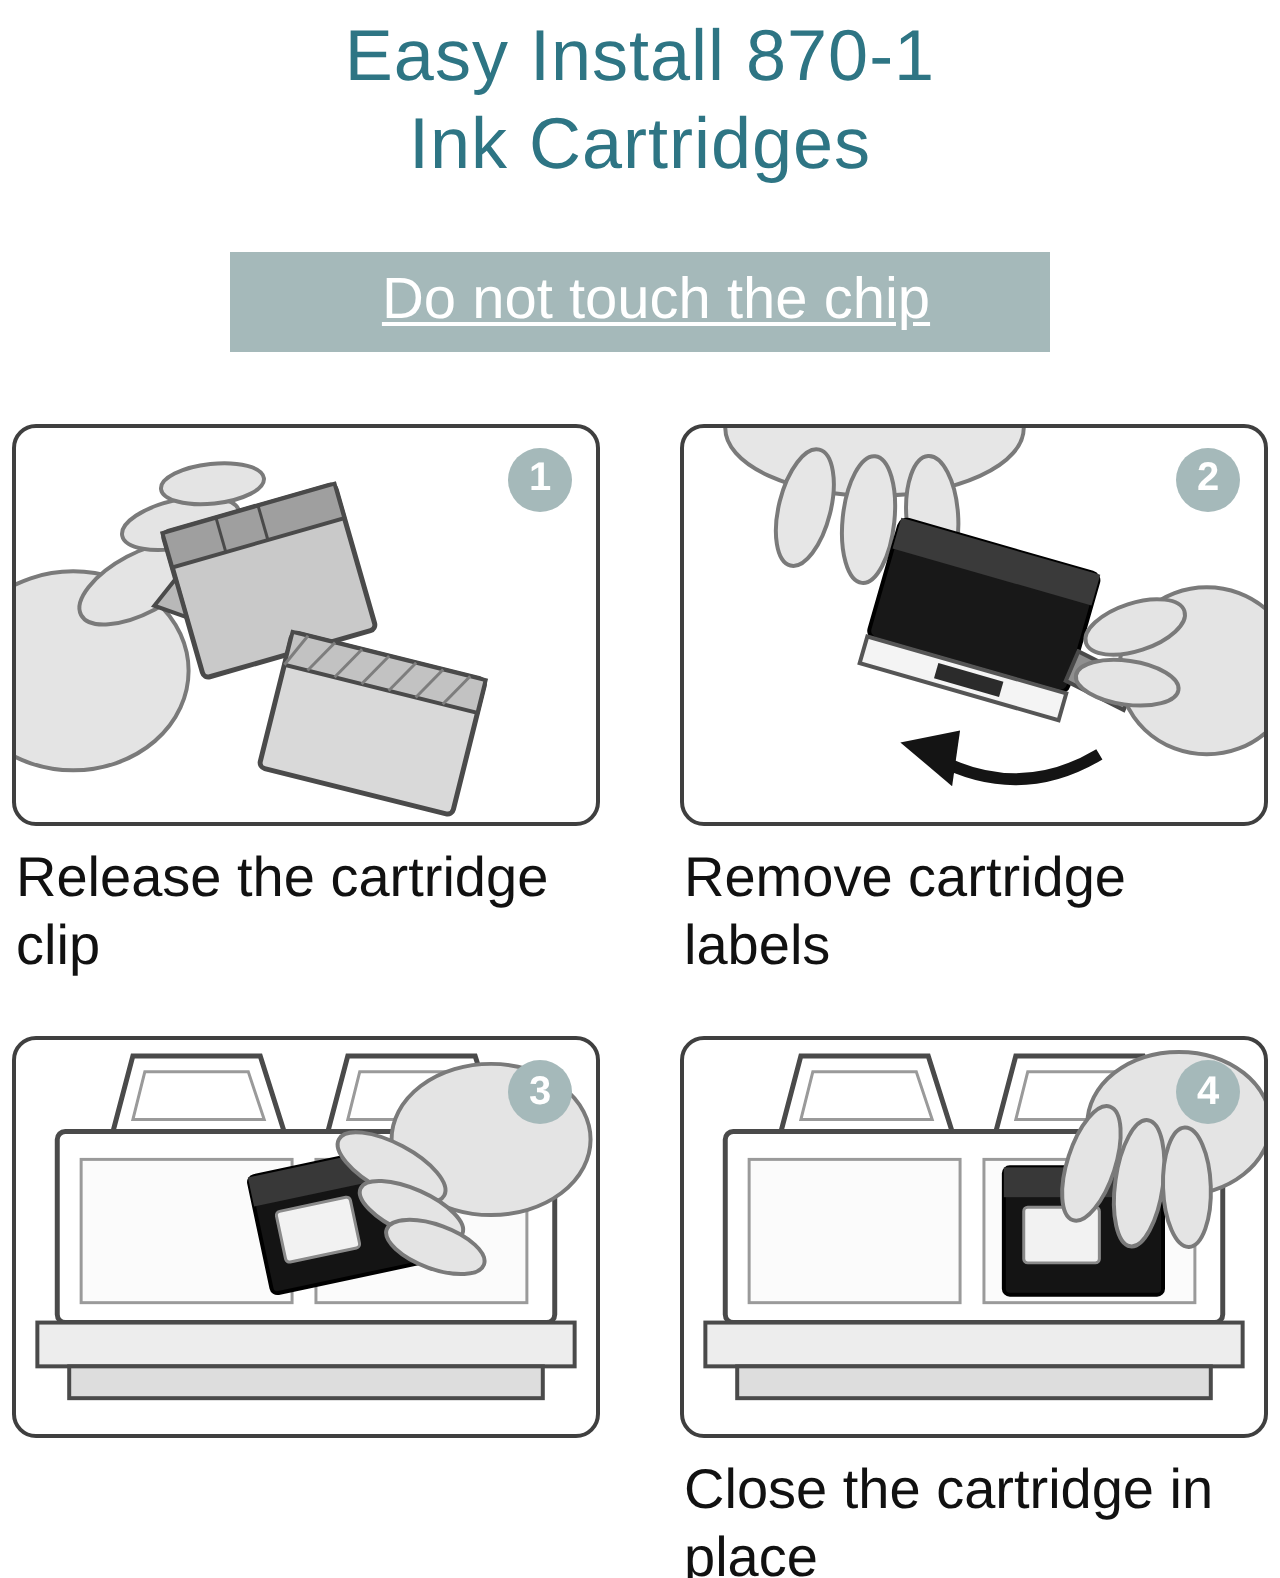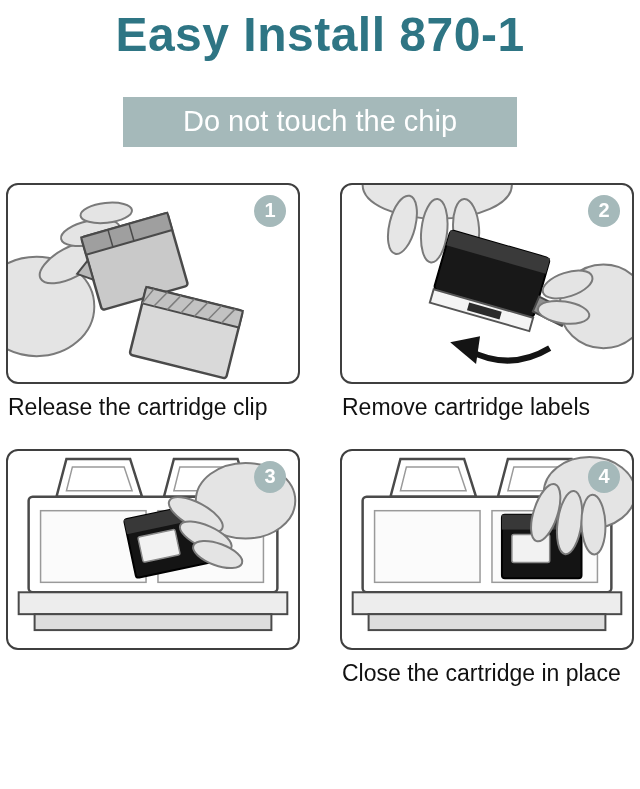--- a/index.html
+++ b/index.html
@@ -13,34 +13,35 @@
     overflow: hidden;
     font-family: "Liberation Sans", sans-serif;
     -webkit-font-smoothing: antialiased;
   }
   .page { width: 640px; height: 789px; position: relative; }
 
   .title {
     margin: 6px 0 0 0;
     text-align: center;
     color: var(--accent, #2e7584);
-    font-size: 48px;
-    font-weight: 700;
+    font-size: 36px;
+    font-weight: 400;
     line-height: 1.22;
     letter-spacing: 0.5px;
   }
 
   .banner {
     width: 394px;
     margin: 32px auto 0 auto;
     background: var(--banner-bg, #a5b9ba);
     color: #ffffff;
     font-size: 29px;
     text-align: center;
-    padding: 8px 0 9px 0;
+    padding: 8px 0 9px 16px;
+    text-decoration: underline;
   }
 
   .grid {
     display: grid;
     grid-template-columns: 294px 294px;
     column-gap: 40px;
     row-gap: 28px;
     padding: 0 6px;
     margin-top: 36px;
   }
@@ -69,32 +70,32 @@
     font-weight: 700;
     display: flex;
     align-items: center;
     justify-content: center;
     z-index: 2;
   }
 
   .illus { width: 100%; height: 100%; display: block; }
 
   .caption {
-    font-size: 23px;
+    font-size: 28px;
     color: #111111;
     margin: 9px 0 0 2px;
     line-height: 1.22;
   }
 </style>
 </head>
 <body>
 
 <div class="page">
 
-  <h1 class="title"><span>Easy Install 870-1</span><br></h1>
+  <h1 class="title"><span>Easy Install 870-1</span><br><span>Ink Cartridges</span></h1>
 
   <div class="banner">
     <span>Do not touch the chip</span>
   </div>
 
   <div class="grid">
 
     <div class="step">
       <div class="panel">
         <span class="badge">1</span>

